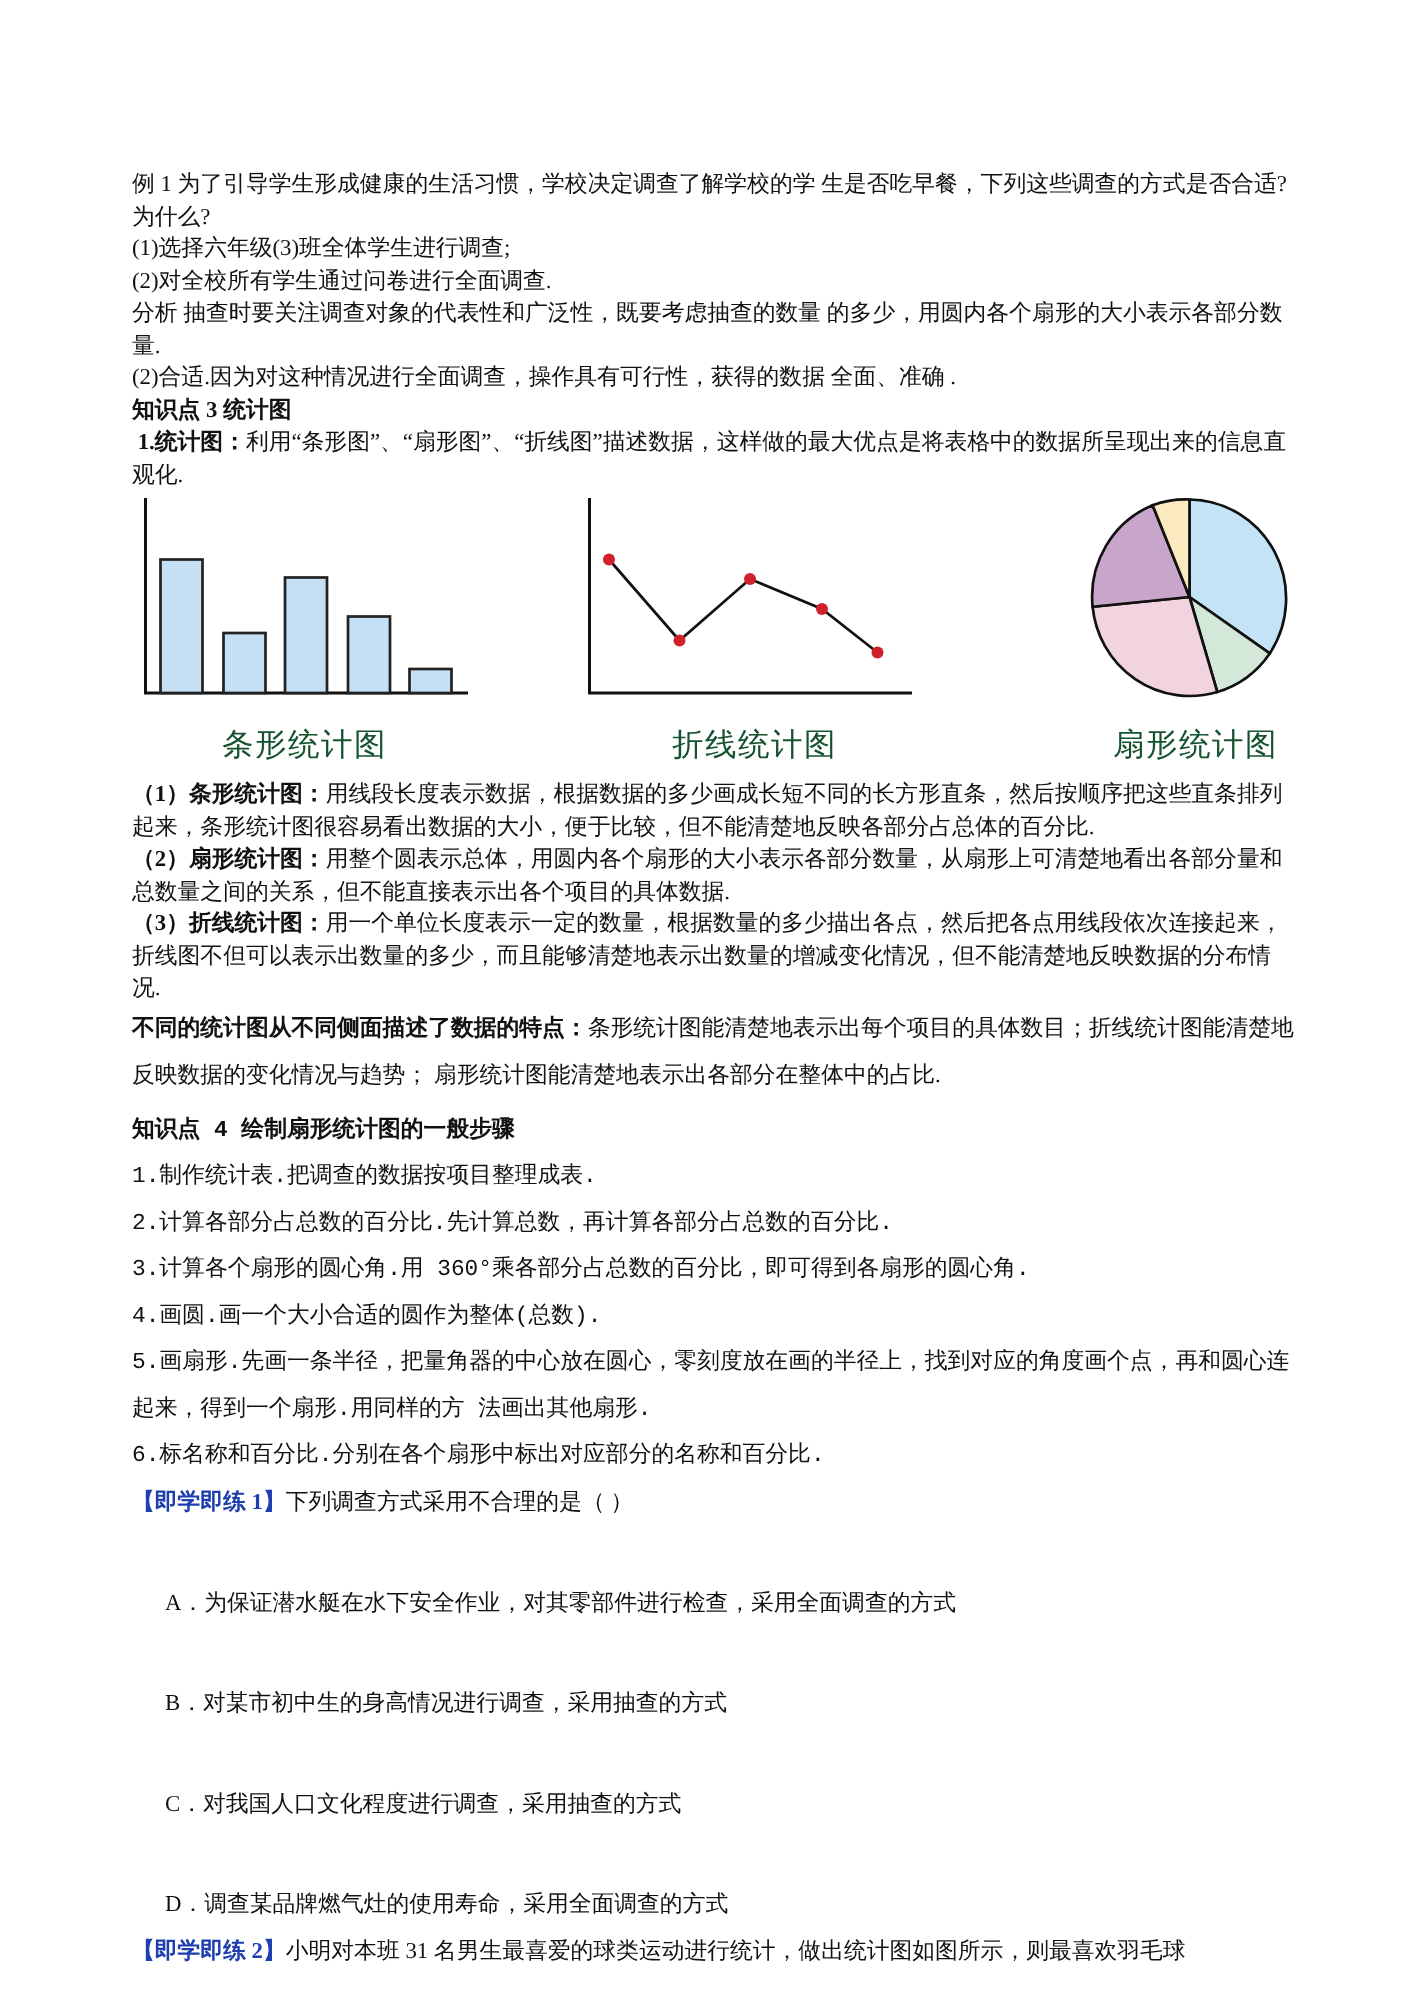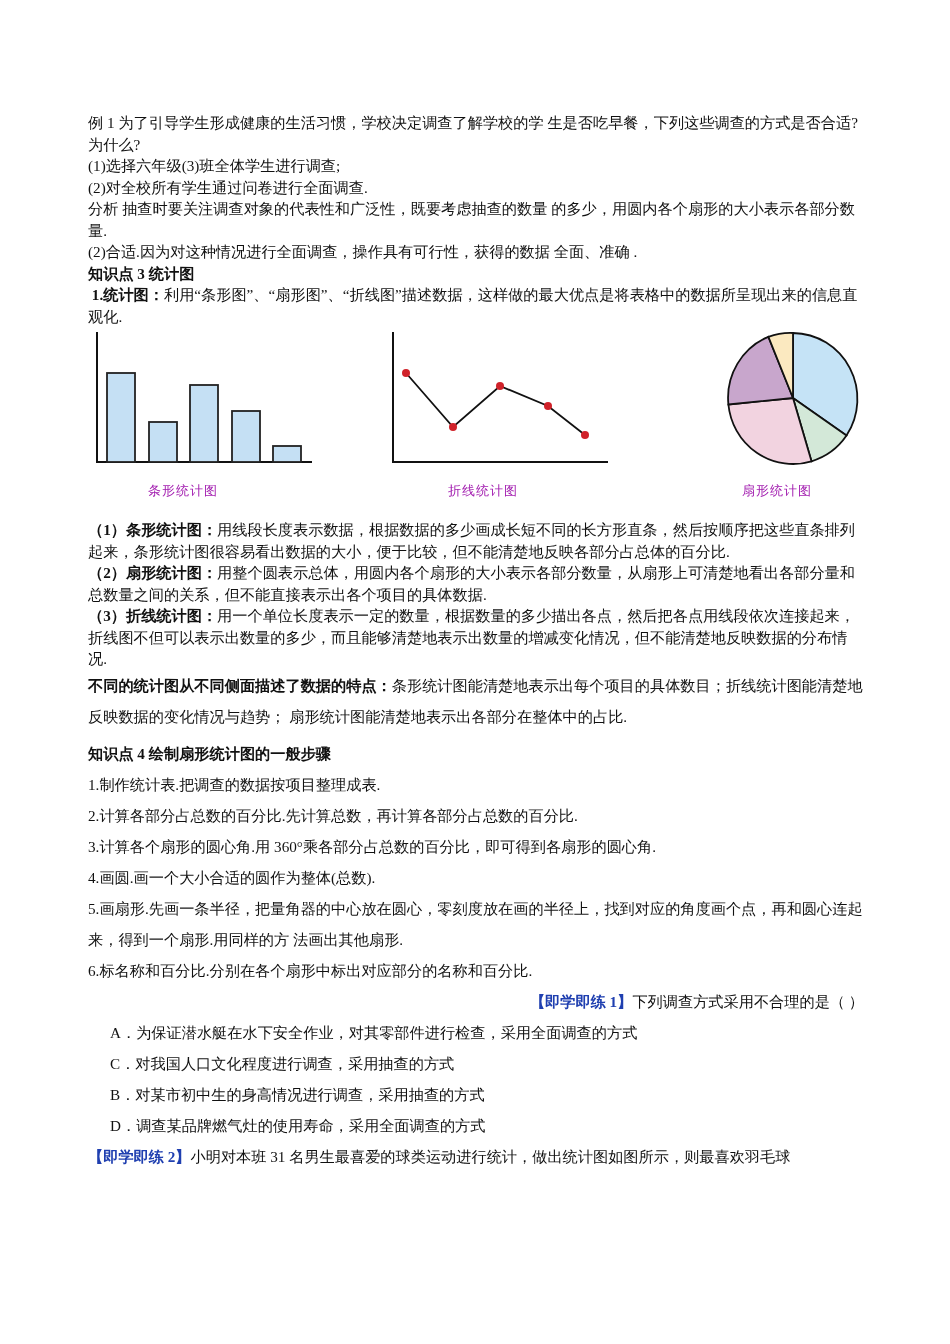--- a/index.html
+++ b/index.html
@@ -4,24 +4,24 @@
 <style>
   html, body { margin: 0; padding: 0; background: #ffffff; }
   body { width: 950px; height: 1344px; position: relative; overflow: hidden;
          font-family: "Liberation Serif", "DejaVu Serif", serif; color: #111; }
   .page { position: absolute; left: 88px; top: 112px; width: 776px; font-size: 15.2px; }
   .line { line-height: 21.5px; white-space: normal; }
   .b { font-weight: bold; }
   .figs { position: relative; width: 776px; height: 190px; margin-top: 2px; }
   .fig { position: absolute; top: 0; }
   .fig svg { display: block; }
-  .cap { position: absolute; font-family: "DejaVu Sans", sans-serif; font-size: 13px; color: #a21caf; letter-spacing: 1px; }
-  .steps .line { line-height: 31px; }
+  .cap { position: absolute; font-family: "DejaVu Sans", sans-serif; font-size: 21px; color: #14532d; letter-spacing: 1px; }
+  .steps .line { line-height: 31px; font-family: Liberation Mono, monospace; }
   .exercise-tag { color: #1f3fb0; font-weight: bold; }
-  .opt { padding-left: 22px; line-height: 31px; }
+  .opt { padding-left: 22px; line-height: 31px; margin-top: 36px; }
 </style>
 </head>
 <body>
 
 <div class="page">
 
   <div class="line">例 1  为了引导学生形成健康的生活习惯，学校决定调查了解学校的学  生是否吃早餐，下列这些调查的方式是否合适?为什么?</div>
   <div class="line">(1)选择六年级(3)班全体学生进行调查;</div>
   <div class="line">(2)对全校所有学生通过问卷进行全面调查.</div>
   <div class="line">分析  抽查时要关注调查对象的代表性和广泛性，既要考虑抽查的数量  的多少，用圆内各个扇形的大小表示各部分数量.</div>
@@ -88,24 +88,24 @@
   <div class="steps" style="margin-top:6px;">
     <div class="line b">知识点 4  绘制扇形统计图的一般步骤</div>
     <div class="line">1.制作统计表.把调查的数据按项目整理成表.</div>
     <div class="line">2.计算各部分占总数的百分比.先计算总数，再计算各部分占总数的百分比.</div>
     <div class="line">3.计算各个扇形的圆心角.用 360°乘各部分占总数的百分比，即可得到各扇形的圆心角.</div>
     <div class="line">4.画圆.画一个大小合适的圆作为整体(总数).</div>
     <div class="line">5.画扇形.先画一条半径，把量角器的中心放在圆心，零刻度放在画的半径上，找到对应的角度画个点，再和圆心连起来，得到一个扇形.用同样的方  法画出其他扇形.</div>
     <div class="line">6.标名称和百分比.分别在各个扇形中标出对应部分的名称和百分比.</div>
   </div>
 
-  <div class="line" style="line-height:31px;text-align:right;">
+  <div class="line" style="line-height:31px;">
     <span class="exercise-tag">【即学即练 1】</span><span>下列调查方式采用不合理的是（    ）</span>
   </div>
   <div class="opt">A．为保证潜水艇在水下安全作业，对其零部件进行检查，采用全面调查的方式</div>
+  <div class="opt">B．对某市初中生的身高情况进行调查，采用抽查的方式</div>
   <div class="opt">C．对我国人口文化程度进行调查，采用抽查的方式</div>
-  <div class="opt">B．对某市初中生的身高情况进行调查，采用抽查的方式</div>
   <div class="opt">D．调查某品牌燃气灶的使用寿命，采用全面调查的方式</div>
 
   <div class="line" style="line-height:31px;">
     <span class="exercise-tag">【即学即练 2】</span><span>小明对本班 31 名男生最喜爱的球类运动进行统计，做出统计图如图所示，则最喜欢羽毛球</span>
   </div>
 </div>
 
 </body></html>

